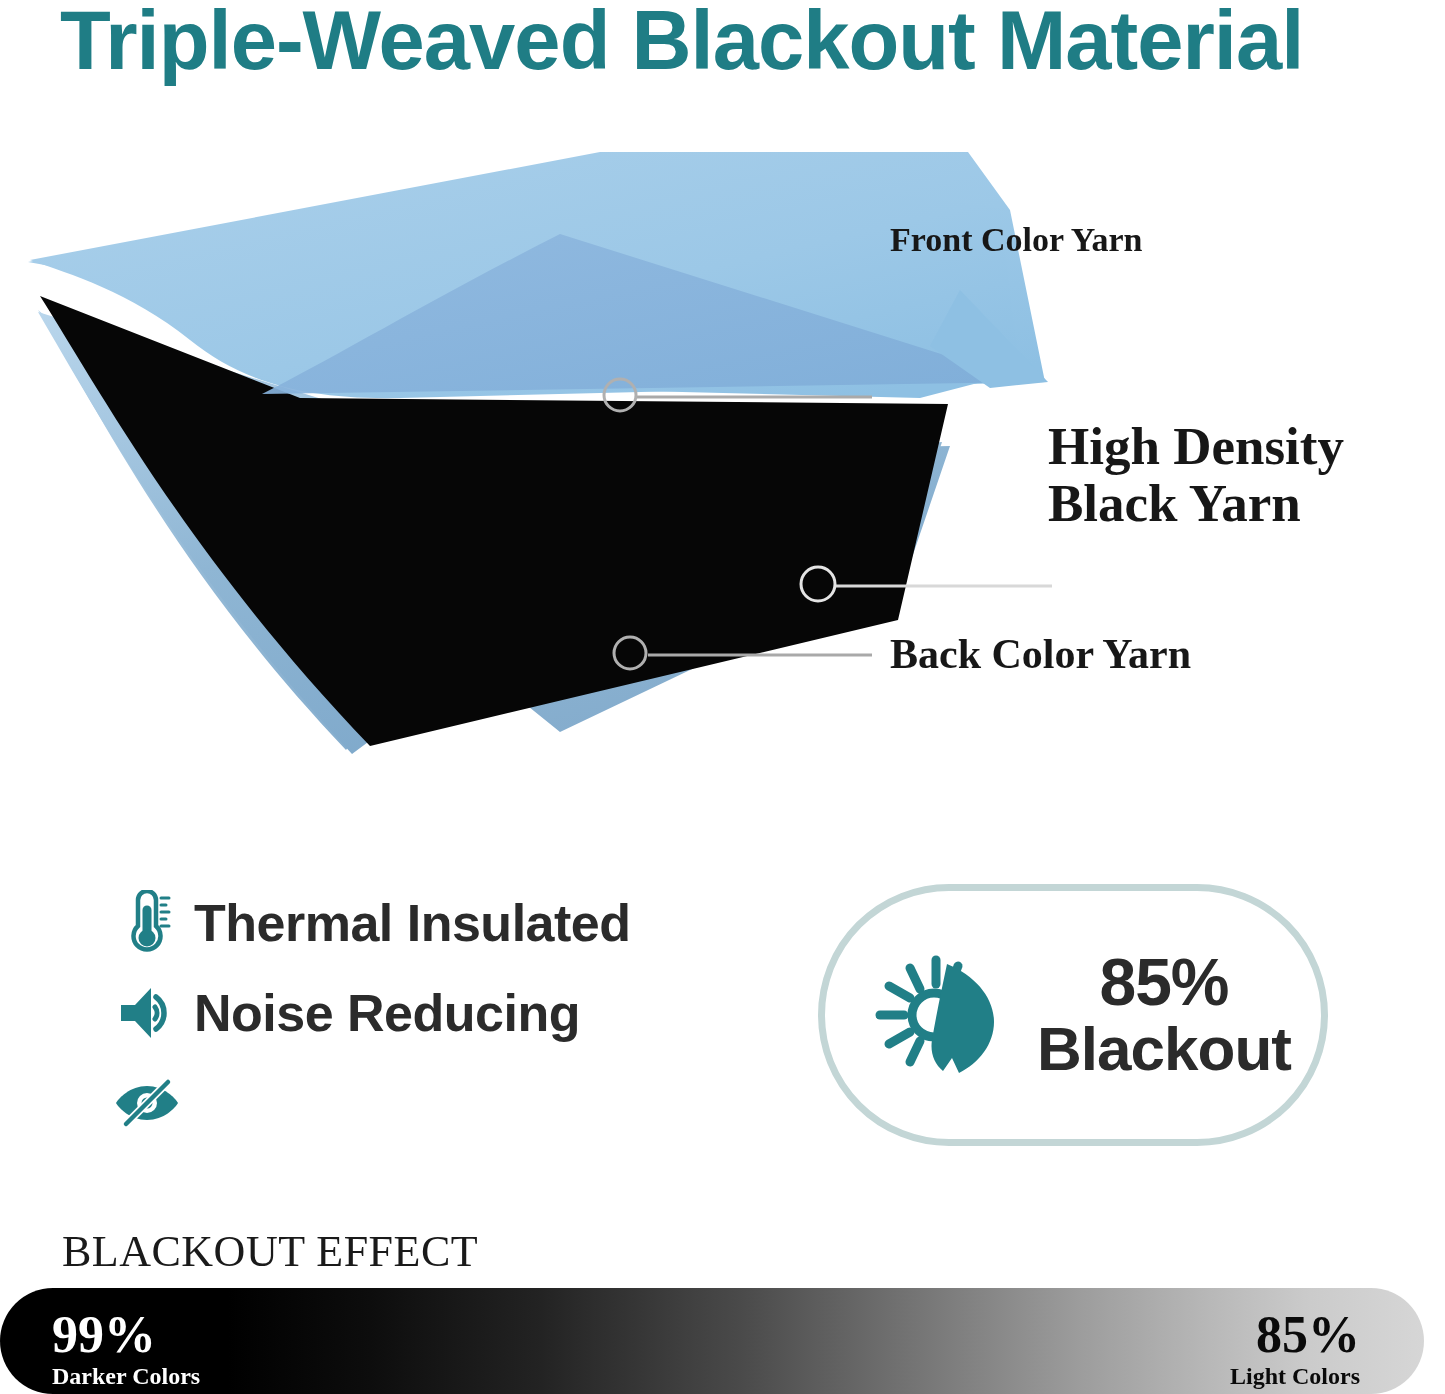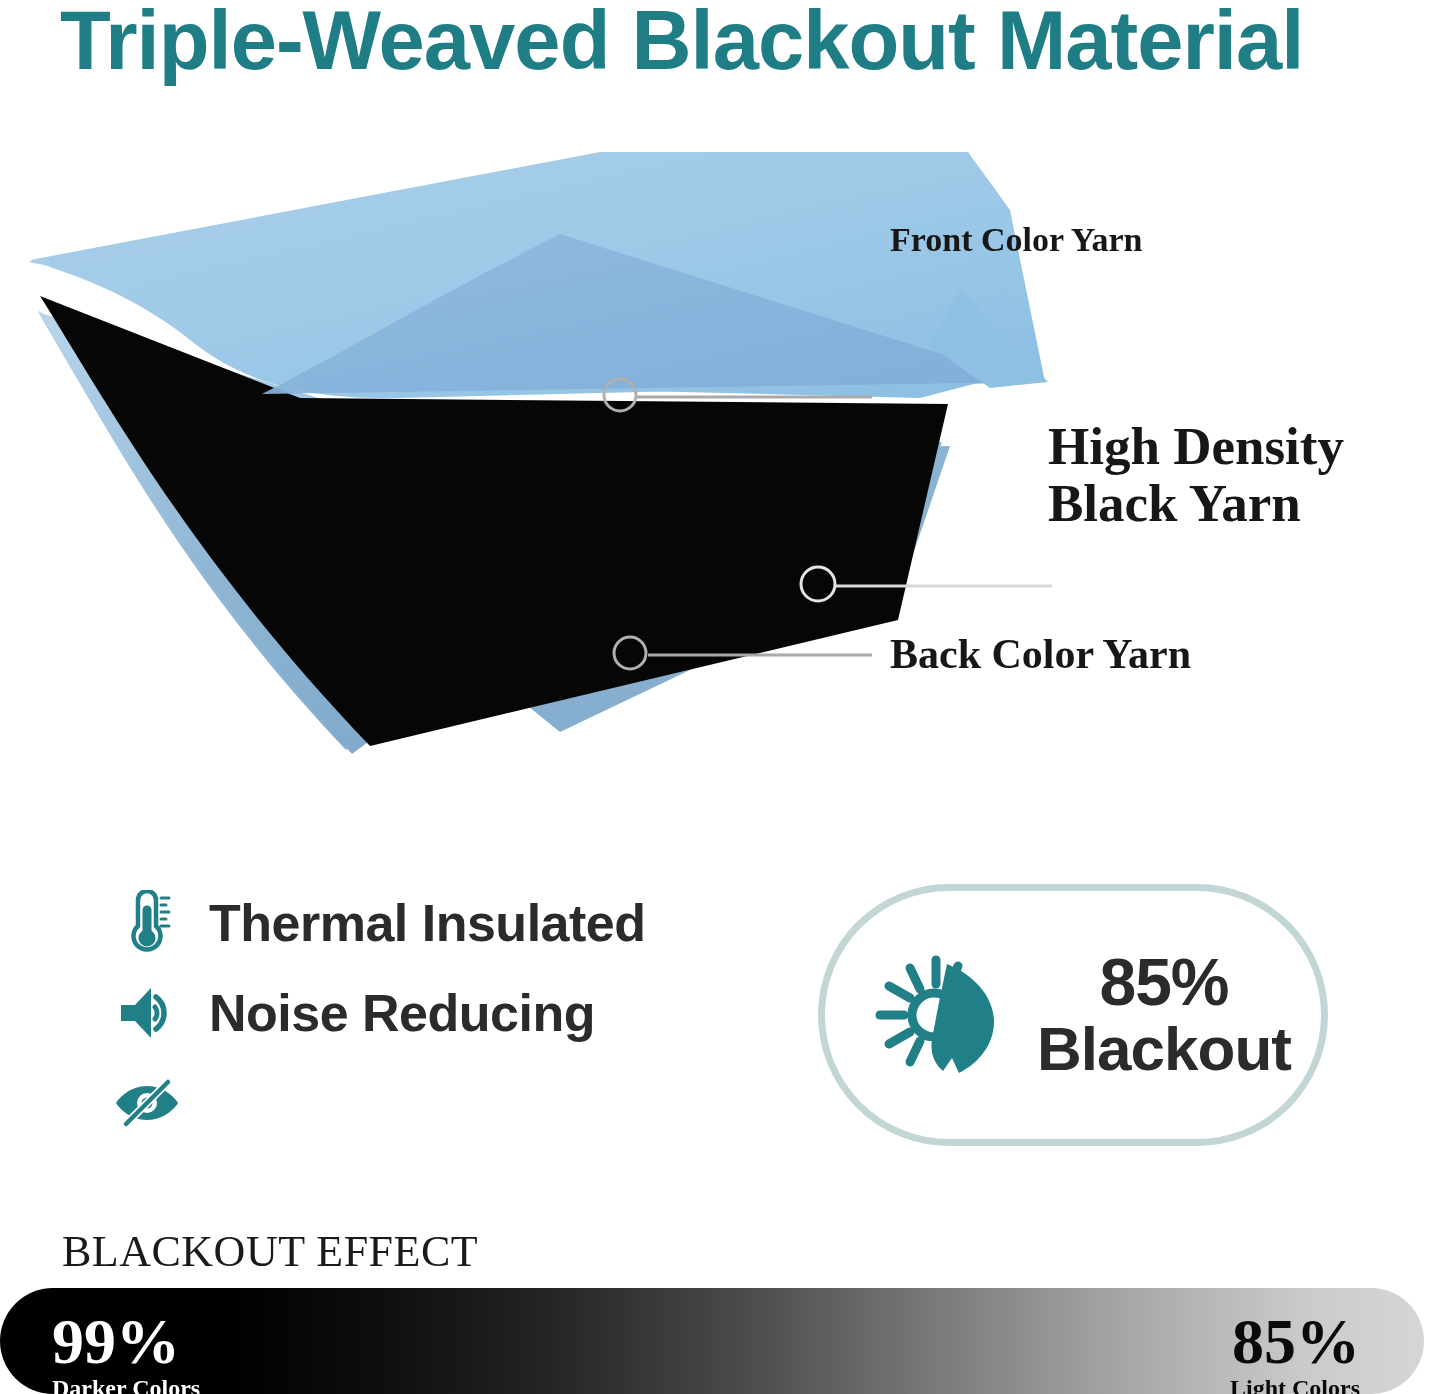--- a/index.html
+++ b/index.html
@@ -73,21 +73,21 @@
     align-items: center;
     justify-content: center;
   }
   .feature-label {
     font-family: "Liberation Sans", sans-serif;
     font-weight: 700;
     font-size: 52px;
     color: #2b2b2b;
     letter-spacing: -0.5px;
     white-space: nowrap;
-    margin-left: 23px;
+    margin-left: 8px;
   }
 
   
   #blackout-badge {
     position: absolute;
     left: 818px;
     top: 884px;
     width: 510px;
     height: 262px;
     border: 7px solid #c3d6d6;
@@ -170,21 +170,21 @@
   #effect-right {
     position: absolute;
     right: 64px;
     top: 20px;
     color: #0a0a0a;
     font-family: "Liberation Serif", serif;
     text-align: right;
   }
   .effect-pct {
     font-weight: 700;
-    font-size: 64px;
+    font-size: 52px;
     line-height: 1.05;
     display: block;
   }
   .effect-cap {
     font-weight: 700;
     font-size: 24px;
     line-height: 1.15;
     display: block;
   }
 </style>

